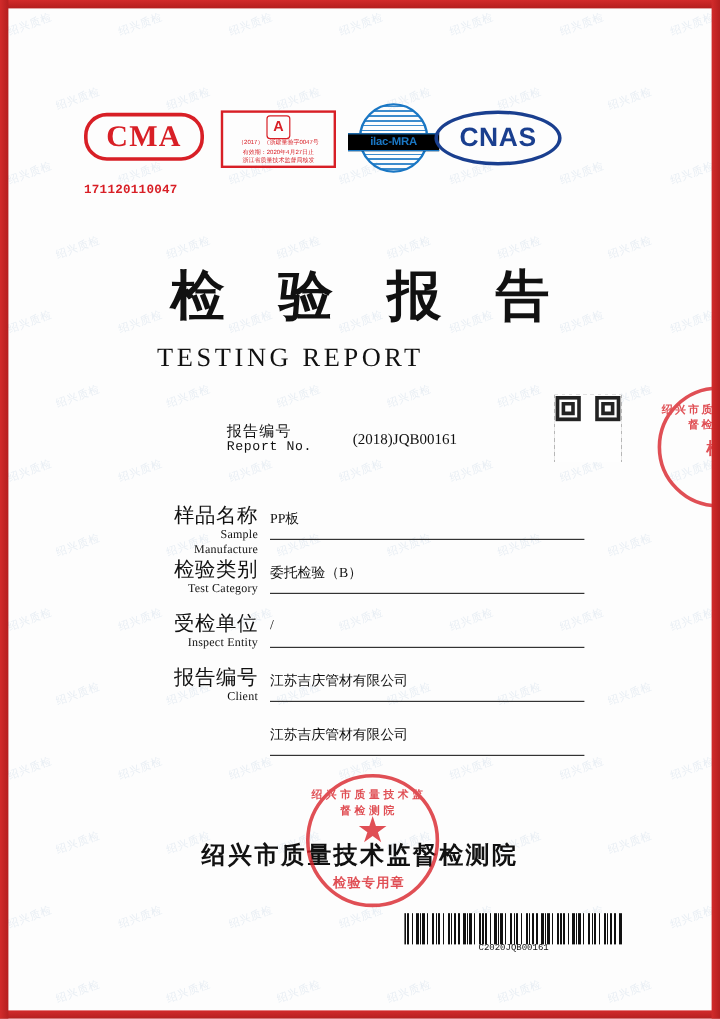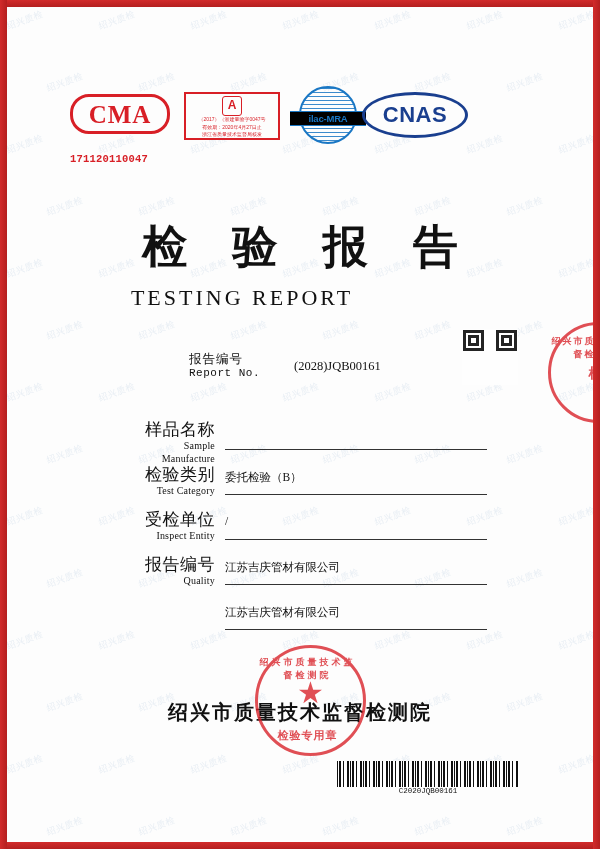--- a/index.html
+++ b/index.html
@@ -604,32 +604,33 @@
       </div>
 
     </div>
 
     <div class="title-cn">检 验 报 告</div>
     <div class="title-en">TESTING      REPORT</div>
 
     <div class="report-no">
       <div class="lbl-cn">报告编号</div>
       <div class="lbl-en">Report No.</div>
-      <div class="value">(2028)JQB00161</div>
+      <div class="value">(2018)JQB00161</div>
     </div>
 
     <div class="qr"></div>
 
     <div class="fields">
 
       <div class="field-row">
         <div class="field-label">
           <span class="cn">样品名称</span>
           <span class="en">Sample Manufacture</span>
         </div>
+        <div class="field-value">PP板</div>
         <div class="field-line"></div>
       </div>
 
       <div class="field-row">
         <div class="field-label">
           <span class="cn">检验类别</span>
           <span class="en">Test Category</span>
         </div>
         <div class="field-value">委托检验（B）</div>
         <div class="field-line"></div>
@@ -640,21 +641,21 @@
           <span class="cn">受检单位</span>
           <span class="en">Inspect Entity</span>
         </div>
         <div class="field-value">/</div>
         <div class="field-line"></div>
       </div>
 
       <div class="field-row">
         <div class="field-label">
           <span class="cn">报告编号</span>
-          <span class="en">Quality</span>
+          <span class="en">Client</span>
         </div>
         <div class="field-value">江苏吉庆管材有限公司</div>
         <div class="field-line"></div>
       </div>
 
       <div class="field-row">
         <div class="field-value">江苏吉庆管材有限公司</div>
         <div class="field-line"></div>
       </div>
 

